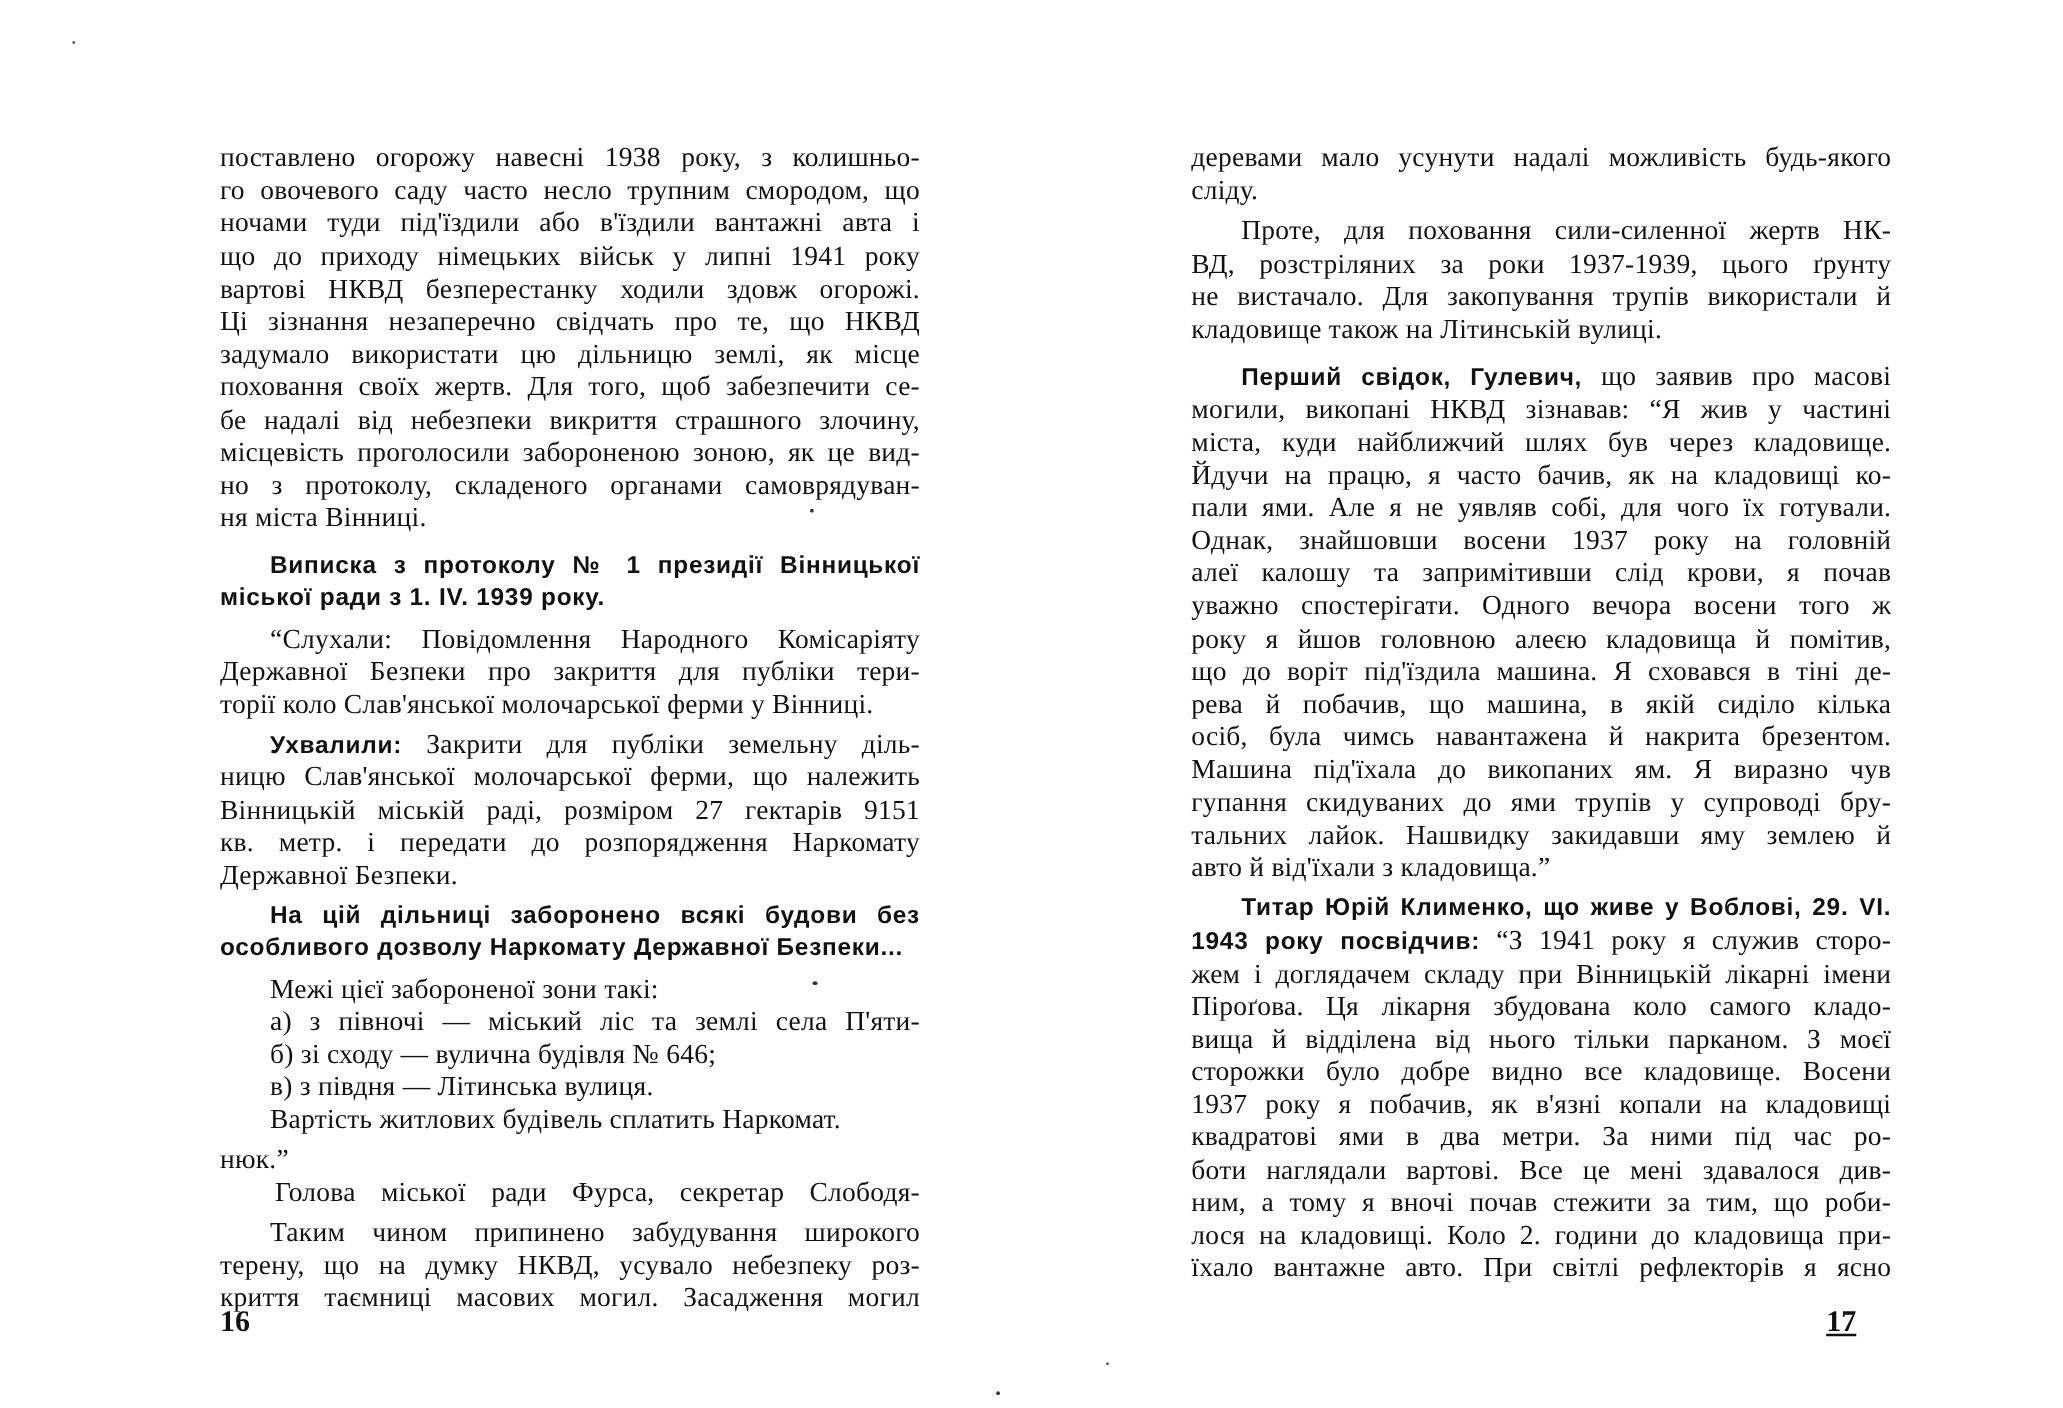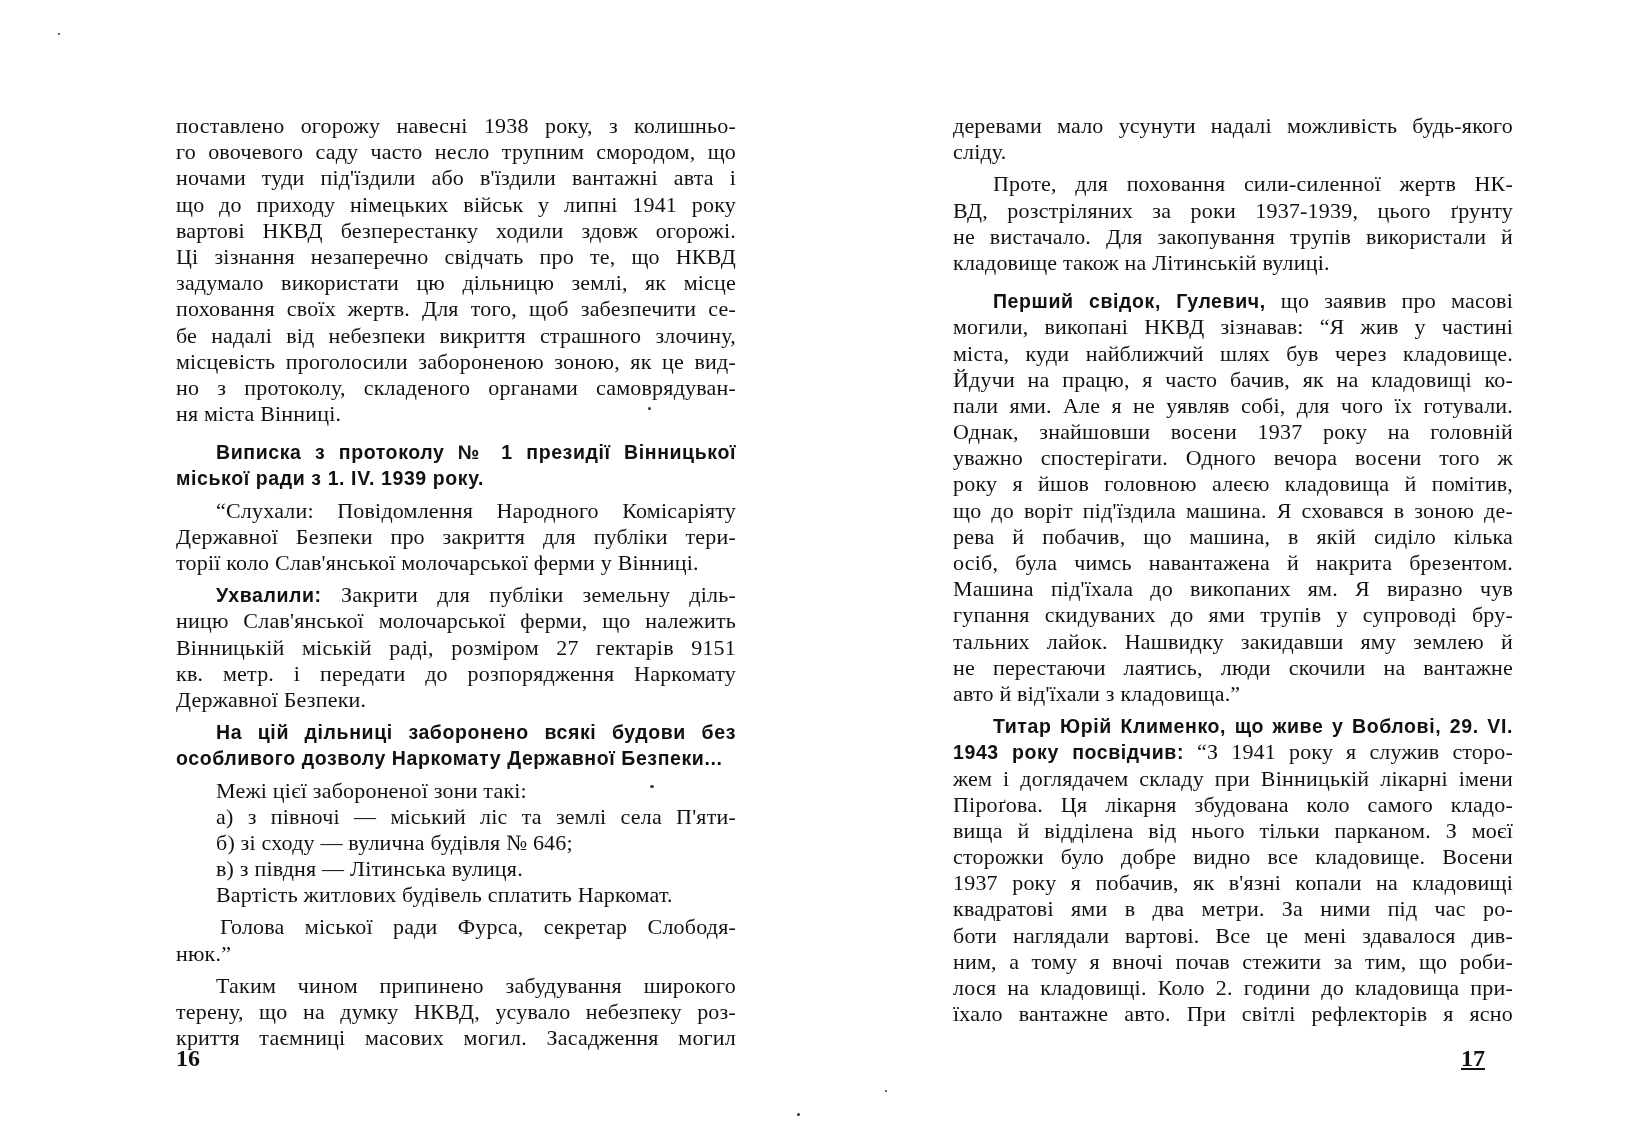--- a/index.html
+++ b/index.html
@@ -94,22 +94,22 @@
       <div>
         <span class="line indent last">Межі цієї забороненої зони такі:</span>
         <span class="line indent">а) з півночі — міський ліс та землі села П'яти-</span>
         <span class="line indent last">б) зі сходу — вулична будівля № 646;</span>
         <span class="line indent last">в) з півдня — Літинська вулиця.</span>
         <span class="line indent last">Вартість житлових будівель сплатить Наркомат.</span>
       </div>
       <span class="gap-sm"></span>
 
       <div>
+        <span class="line last">нюк.”</span>
         <span class="line indent2">Голова міської ради Фурса, секретар Слободя-</span>
-        <span class="line last">нюк.”</span>
       </div>
       <span class="gap-sm"></span>
 
       <div>
         <span class="line indent">Таким чином припинено забудування широкого</span>
         <span class="line">терену, що на думку НКВД, усувало небезпеку роз-</span>
         <span class="line">криття таємниці масових могил. Засадження могил</span>
       </div>
     </div>
     <div class="page-number">16</div>
@@ -132,29 +132,29 @@
       </div>
       <span class="gap"></span>
 
       <div>
         <span class="line indent"><span class="bold">Перший свідок, Гулевич,</span><span> що заявив про масові</span></span>
         <span class="line">могили, викопані НКВД зізнавав: “Я жив у частині</span>
         <span class="line">міста, куди найближчий шлях був через кладовище.</span>
         <span class="line">Йдучи на працю, я часто бачив, як на кладовищі ко-</span>
         <span class="line">пали ями. Але я не уявляв собі, для чого їх готували.</span>
         <span class="line">Однак, знайшовши восени 1937 року на головній</span>
+        <span class="line">алеї калошу та запримітивши слід крови, я почав</span>
         <span class="line">уважно спостерігати. Одного вечора восени того ж</span>
         <span class="line">року я йшов головною алеєю кладовища й помітив,</span>
-        <span class="line">що до воріт під'їздила машина. Я сховався в зоною де-</span>
+        <span class="line">що до воріт під'їздила машина. Я сховався в тіні де-</span>
         <span class="line">рева й побачив, що машина, в якій сиділо кілька</span>
         <span class="line">осіб, була чимсь навантажена й накрита брезентом.</span>
         <span class="line">Машина під'їхала до викопаних ям. Я виразно чув</span>
         <span class="line">гупання скидуваних до ями трупів у супроводі бру-</span>
         <span class="line">тальних лайок. Нашвидку закидавши яму землею й</span>
-        <span class="line">не перестаючи лаятись, люди скочили на вантажне</span>
         <span class="line last">авто й від'їхали з кладовища.”</span>
       </div>
       <span class="gap-sm"></span>
 
       <div>
         <span class="line indent bold">Титар Юрій Клименко, що живе у Воблові, 29. VI.</span>
         <span class="line"><span class="bold">1943 року посвідчив:</span><span> “З 1941 року я служив сторо-</span></span>
         <span class="line">жем і доглядачем складу при Вінницькій лікарні імени</span>
         <span class="line">Піроґова. Ця лікарня збудована коло самого кладо-</span>
         <span class="line">вища й відділена від нього тільки парканом. З моєї</span>

